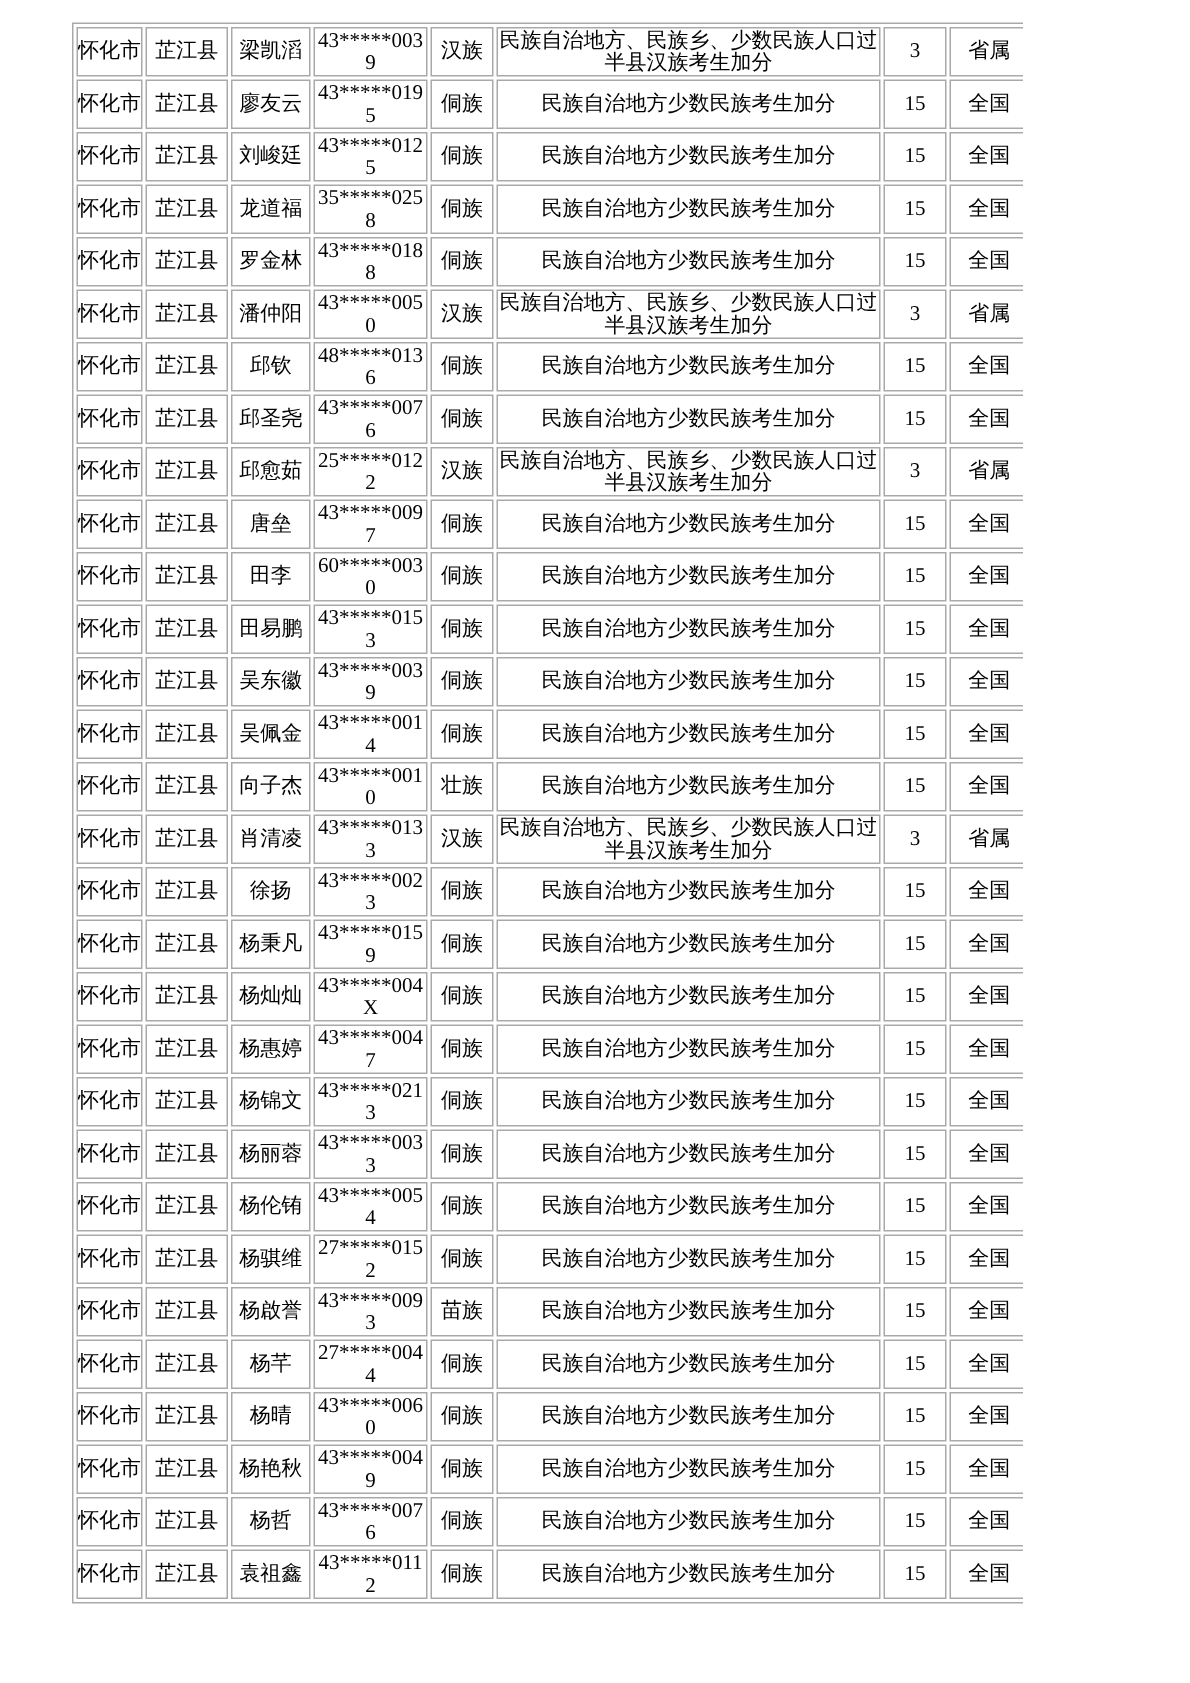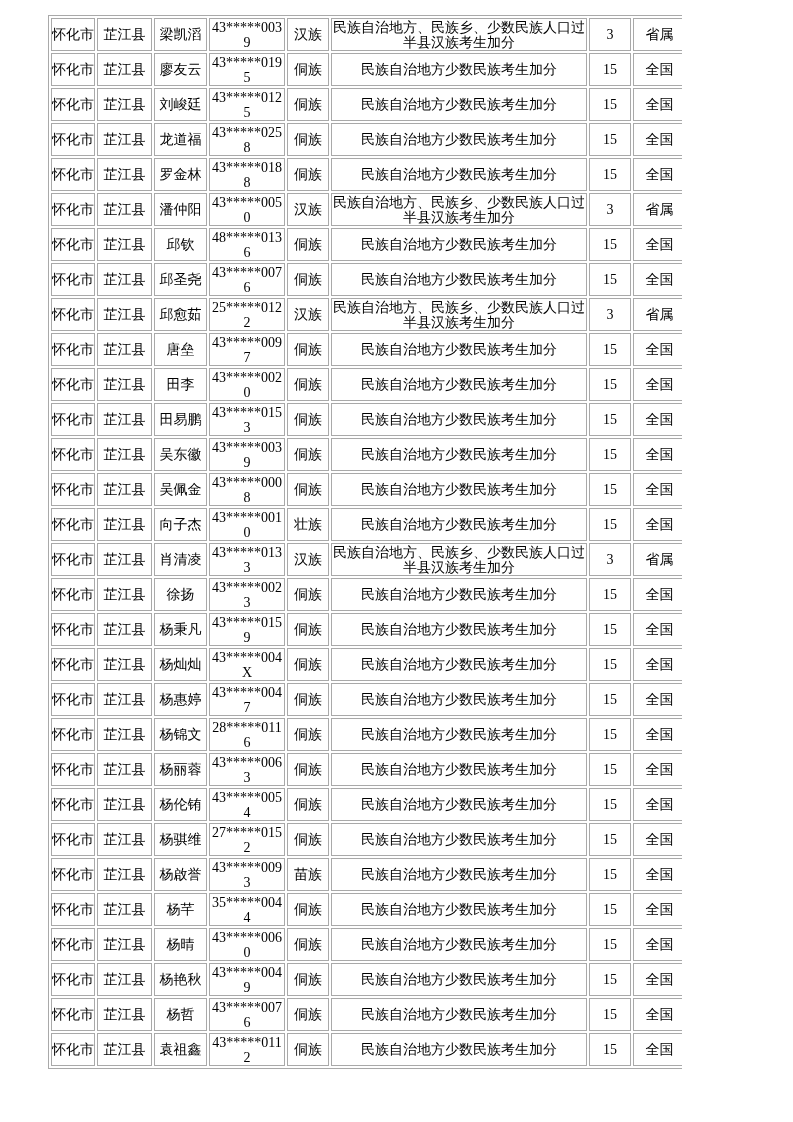--- a/index.html
+++ b/index.html
@@ -99,21 +99,21 @@
           <td class="col-id">43*****0125</td>
           <td class="col-ethnicity">侗族</td>
           <td class="col-bonus">民族自治地方少数民族考生加分</td>
           <td class="col-points">15</td>
           <td class="col-scope">全国</td>
         </tr>
         <tr>
           <td class="col-city">怀化市</td>
           <td class="col-county">芷江县</td>
           <td class="col-name">龙道福</td>
-          <td class="col-id">43*****0258</td>
+          <td class="col-id">35*****0258</td>
           <td class="col-ethnicity">侗族</td>
           <td class="col-bonus">民族自治地方少数民族考生加分</td>
           <td class="col-points">15</td>
           <td class="col-scope">全国</td>
         </tr>
         <tr>
           <td class="col-city">怀化市</td>
           <td class="col-county">芷江县</td>
           <td class="col-name">罗金林</td>
           <td class="col-id">43*****0188</td>
@@ -169,21 +169,21 @@
           <td class="col-id">43*****0097</td>
           <td class="col-ethnicity">侗族</td>
           <td class="col-bonus">民族自治地方少数民族考生加分</td>
           <td class="col-points">15</td>
           <td class="col-scope">全国</td>
         </tr>
         <tr>
           <td class="col-city">怀化市</td>
           <td class="col-county">芷江县</td>
           <td class="col-name">田李</td>
-          <td class="col-id">43*****0020</td>
+          <td class="col-id">60*****0030</td>
           <td class="col-ethnicity">侗族</td>
           <td class="col-bonus">民族自治地方少数民族考生加分</td>
           <td class="col-points">15</td>
           <td class="col-scope">全国</td>
         </tr>
         <tr>
           <td class="col-city">怀化市</td>
           <td class="col-county">芷江县</td>
           <td class="col-name">田易鹏</td>
           <td class="col-id">43*****0153</td>
@@ -199,21 +199,21 @@
           <td class="col-id">43*****0039</td>
           <td class="col-ethnicity">侗族</td>
           <td class="col-bonus">民族自治地方少数民族考生加分</td>
           <td class="col-points">15</td>
           <td class="col-scope">全国</td>
         </tr>
         <tr>
           <td class="col-city">怀化市</td>
           <td class="col-county">芷江县</td>
           <td class="col-name">吴佩金</td>
-          <td class="col-id">43*****0008</td>
+          <td class="col-id">43*****0014</td>
           <td class="col-ethnicity">侗族</td>
           <td class="col-bonus">民族自治地方少数民族考生加分</td>
           <td class="col-points">15</td>
           <td class="col-scope">全国</td>
         </tr>
         <tr>
           <td class="col-city">怀化市</td>
           <td class="col-county">芷江县</td>
           <td class="col-name">向子杰</td>
           <td class="col-id">43*****0010</td>
@@ -269,31 +269,31 @@
           <td class="col-id">43*****0047</td>
           <td class="col-ethnicity">侗族</td>
           <td class="col-bonus">民族自治地方少数民族考生加分</td>
           <td class="col-points">15</td>
           <td class="col-scope">全国</td>
         </tr>
         <tr>
           <td class="col-city">怀化市</td>
           <td class="col-county">芷江县</td>
           <td class="col-name">杨锦文</td>
-          <td class="col-id">28*****0116</td>
+          <td class="col-id">43*****0213</td>
           <td class="col-ethnicity">侗族</td>
           <td class="col-bonus">民族自治地方少数民族考生加分</td>
           <td class="col-points">15</td>
           <td class="col-scope">全国</td>
         </tr>
         <tr>
           <td class="col-city">怀化市</td>
           <td class="col-county">芷江县</td>
           <td class="col-name">杨丽蓉</td>
-          <td class="col-id">43*****0063</td>
+          <td class="col-id">43*****0033</td>
           <td class="col-ethnicity">侗族</td>
           <td class="col-bonus">民族自治地方少数民族考生加分</td>
           <td class="col-points">15</td>
           <td class="col-scope">全国</td>
         </tr>
         <tr>
           <td class="col-city">怀化市</td>
           <td class="col-county">芷江县</td>
           <td class="col-name">杨伦铕</td>
           <td class="col-id">43*****0054</td>
@@ -319,21 +319,21 @@
           <td class="col-id">43*****0093</td>
           <td class="col-ethnicity">苗族</td>
           <td class="col-bonus">民族自治地方少数民族考生加分</td>
           <td class="col-points">15</td>
           <td class="col-scope">全国</td>
         </tr>
         <tr>
           <td class="col-city">怀化市</td>
           <td class="col-county">芷江县</td>
           <td class="col-name">杨芊</td>
-          <td class="col-id">35*****0044</td>
+          <td class="col-id">27*****0044</td>
           <td class="col-ethnicity">侗族</td>
           <td class="col-bonus">民族自治地方少数民族考生加分</td>
           <td class="col-points">15</td>
           <td class="col-scope">全国</td>
         </tr>
         <tr>
           <td class="col-city">怀化市</td>
           <td class="col-county">芷江县</td>
           <td class="col-name">杨晴</td>
           <td class="col-id">43*****0060</td>

